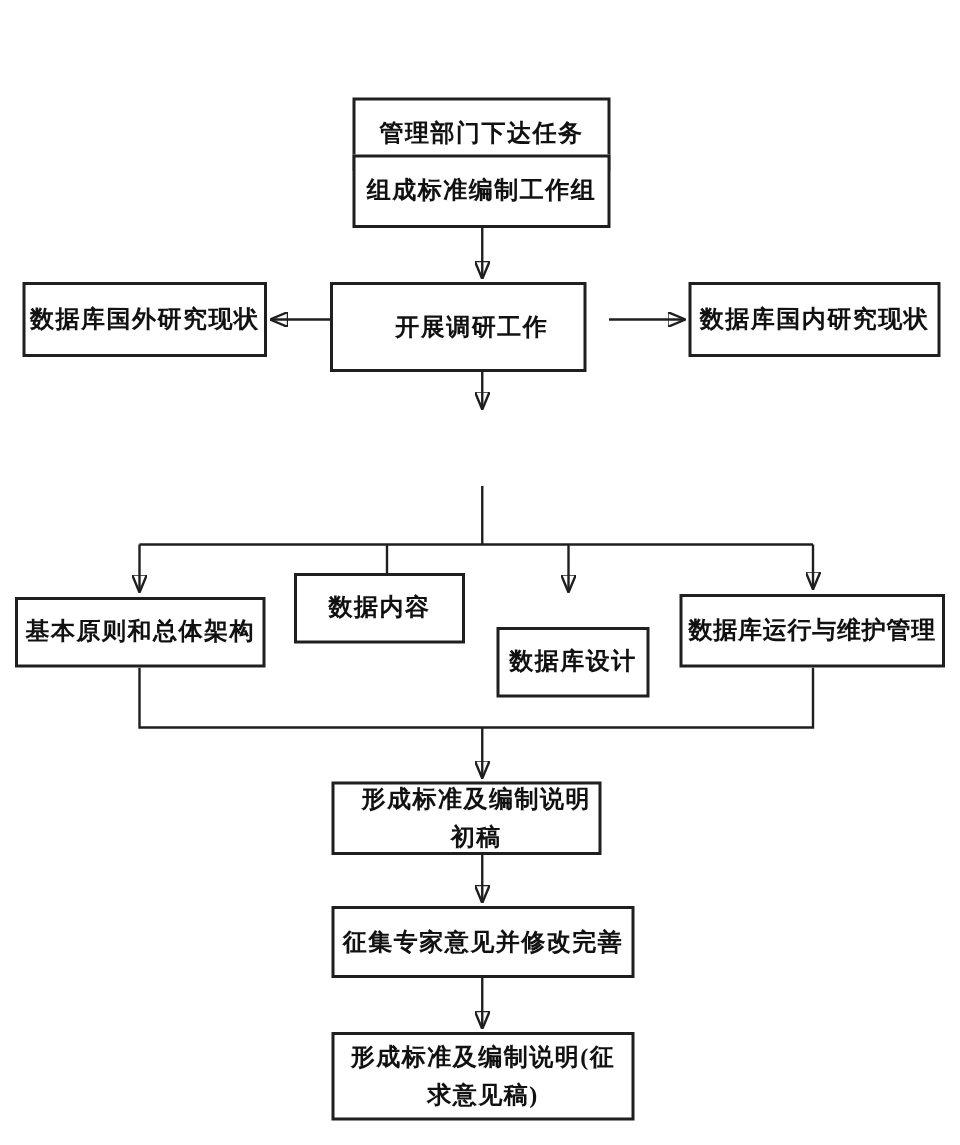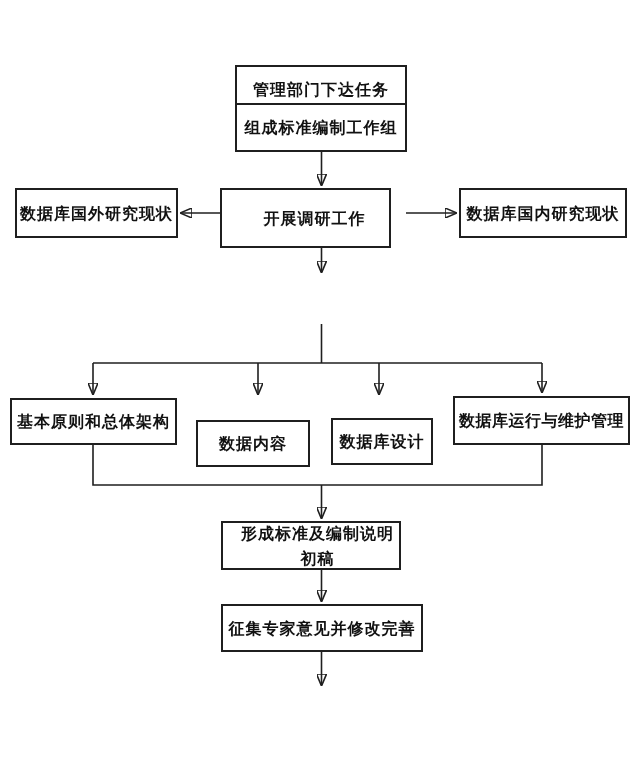--- a/index.html
+++ b/index.html
@@ -71,20 +71,21 @@
 
   <div class="node" style="left:235px; top:17px;  width:172px; height:49px;margin-top:48px;">管理部门下达任务</div>
   <div class="node" style="left:235px; top:103px; width:172px; height:49px;">组成标准编制工作组</div>
 
   <div class="node" style="left:15px;  top:188px; width:163px; height:50px;">数据库国外研究现状</div>
   <div class="node" style="left:220px; top:188px; width:171px; height:60px;padding-left:21px;">开展调研工作</div>
   <div class="node" style="left:459px; top:188px; width:168px; height:50px;">数据库国内研究现状</div>
 
 
   <div class="node" style="left:10px;  top:398px; width:167px; height:47px;">基本原则和总体架构</div>
-  <div class="node" style="left:196px; top:420px; width:114px; height:47px;">数据内容</div>
+  <div class="node" style="left:196px; top:382px; width:114px; height:47px;">数据内容</div>
   <div class="node" style="left:331px; top:398px; width:102px; height:47px;margin-top:20px;">数据库设计</div>
   <div class="node" style="left:453px; top:396px; width:177px; height:49px; letter-spacing:0.5px;">数据库运行与维护管理</div>
 
   <div class="node" style="left:221px; top:521px; width:180px; height:49px;padding-left:16px;">形成标准及编制说明初稿</div>
   <div class="node" style="left:221px; top:604px; width:202px; height:48px;">征集专家意见并修改完善</div>
+  <div class="node" style="left:221px; top:688px; width:202px; height:59px;">形成标准及编制说明(征求意见稿)</div>
 
 </div>
 
 </body></html>

